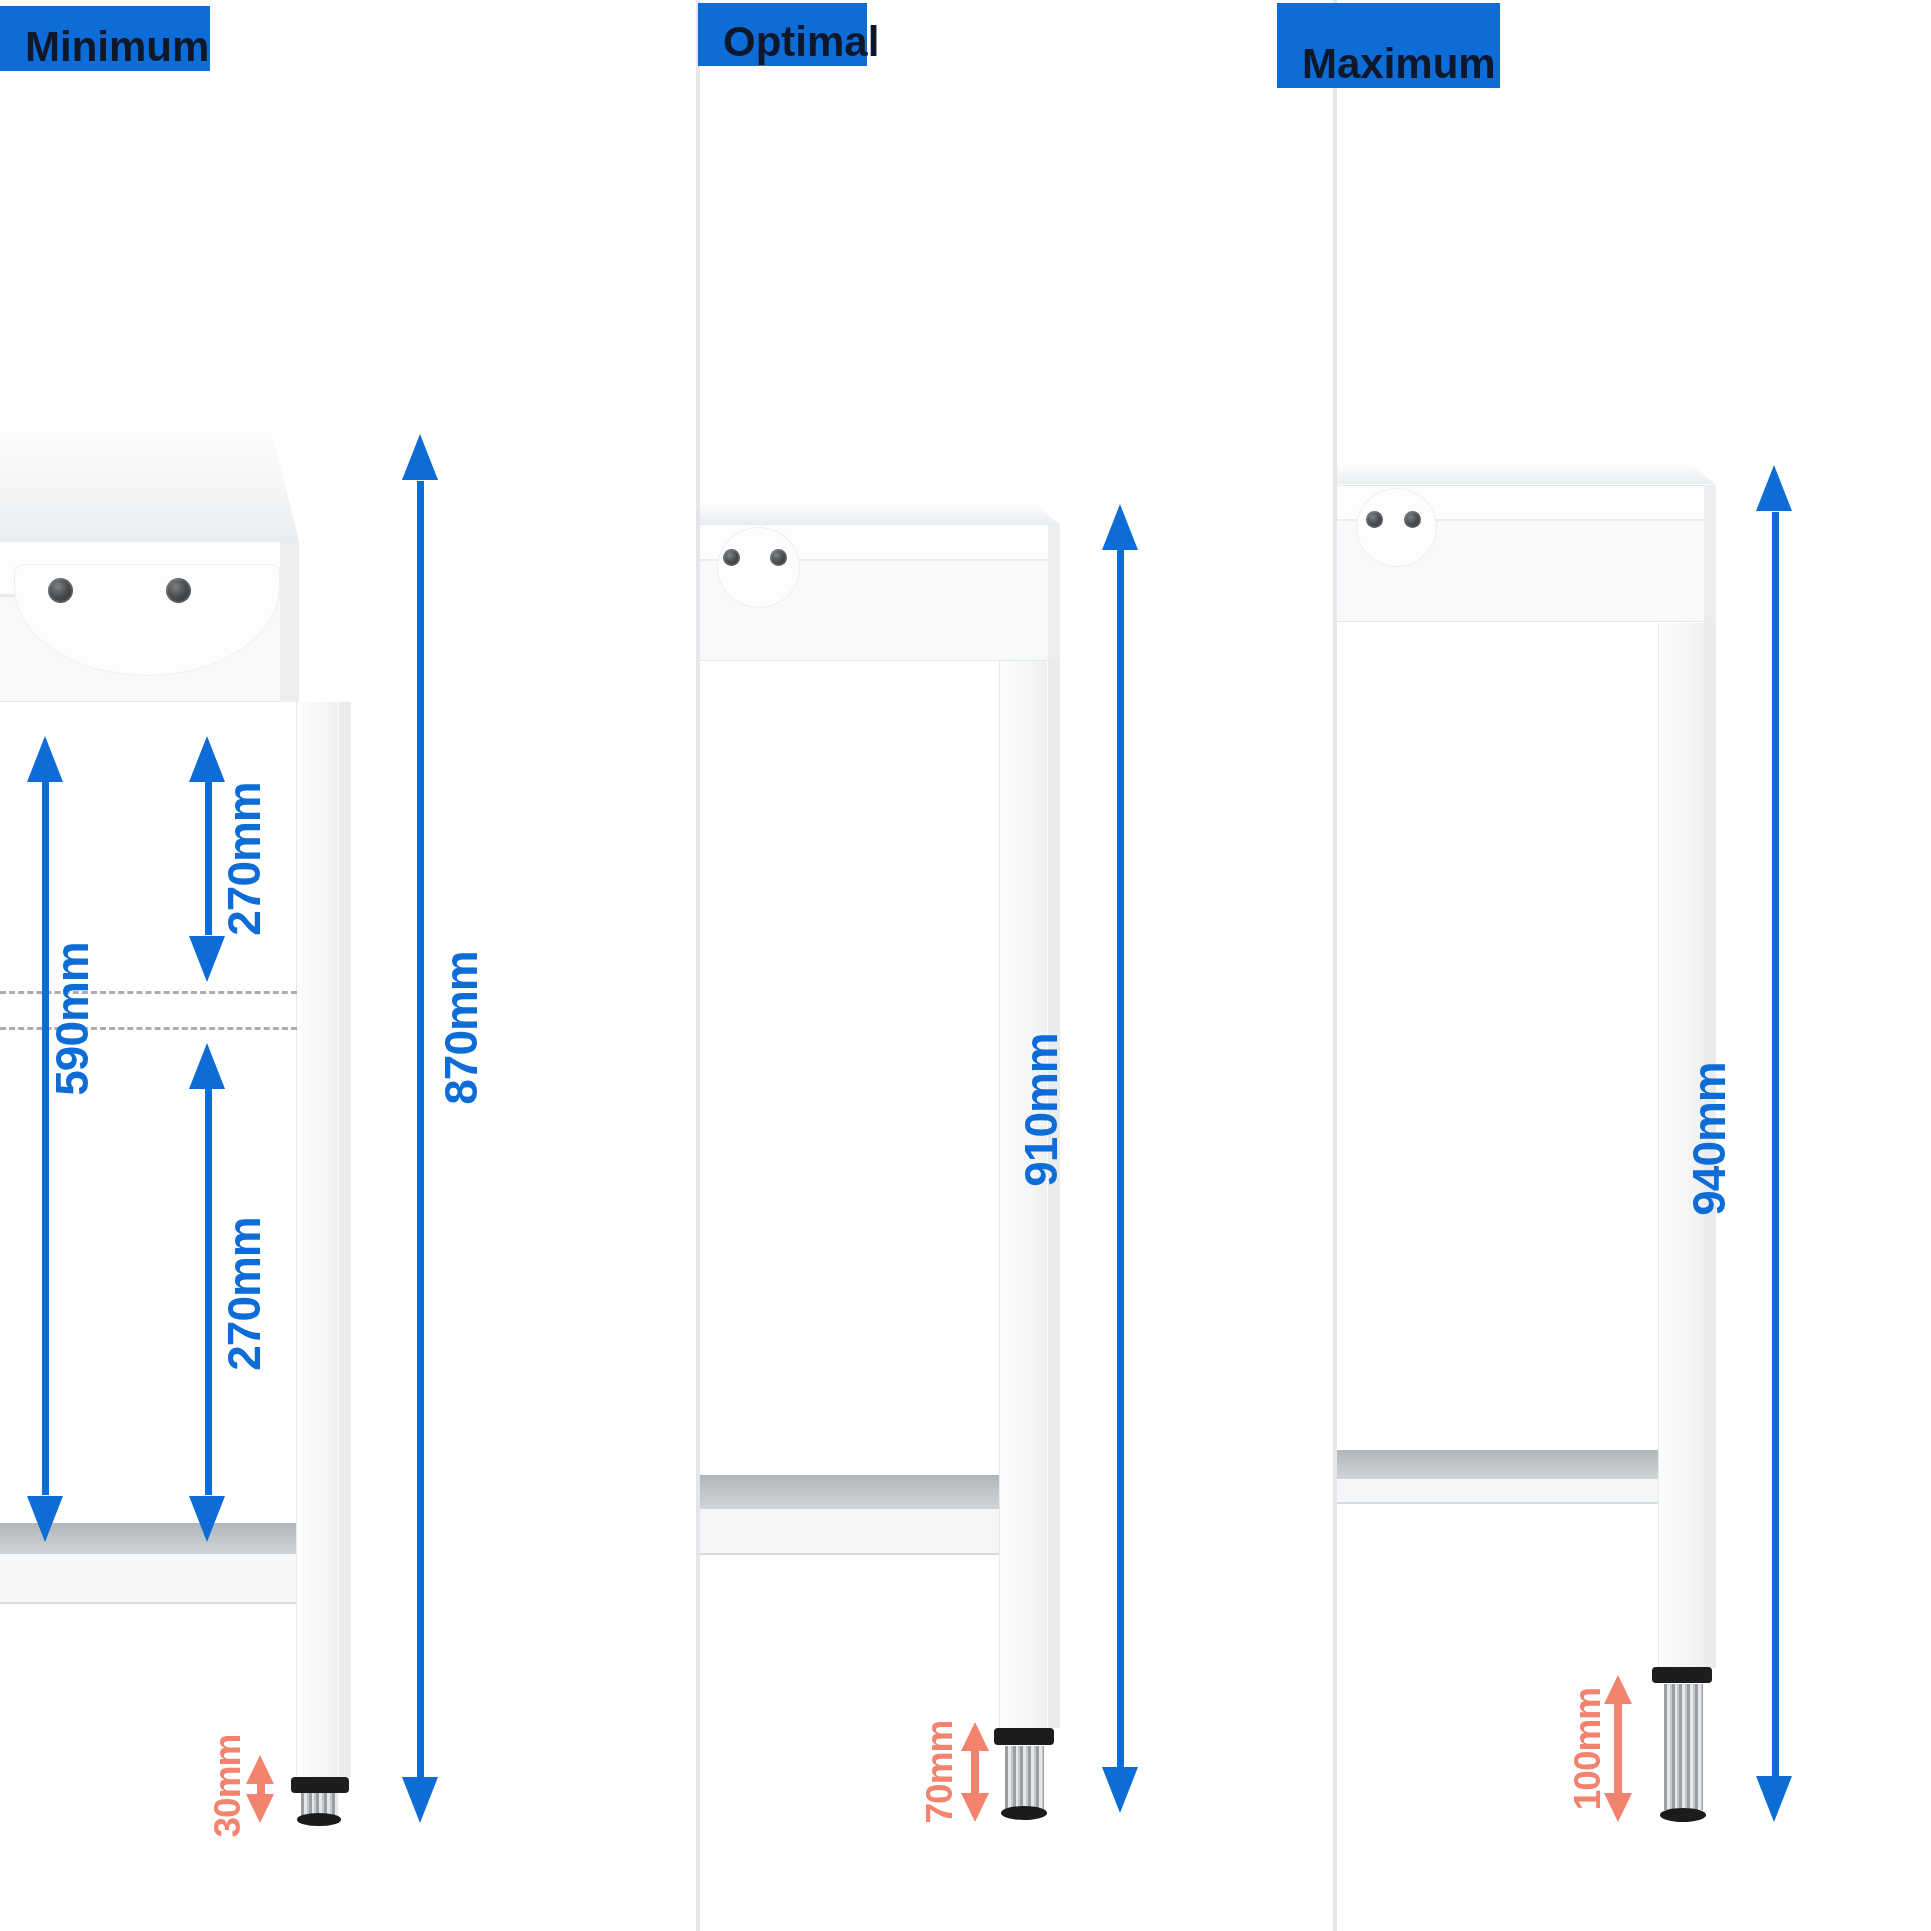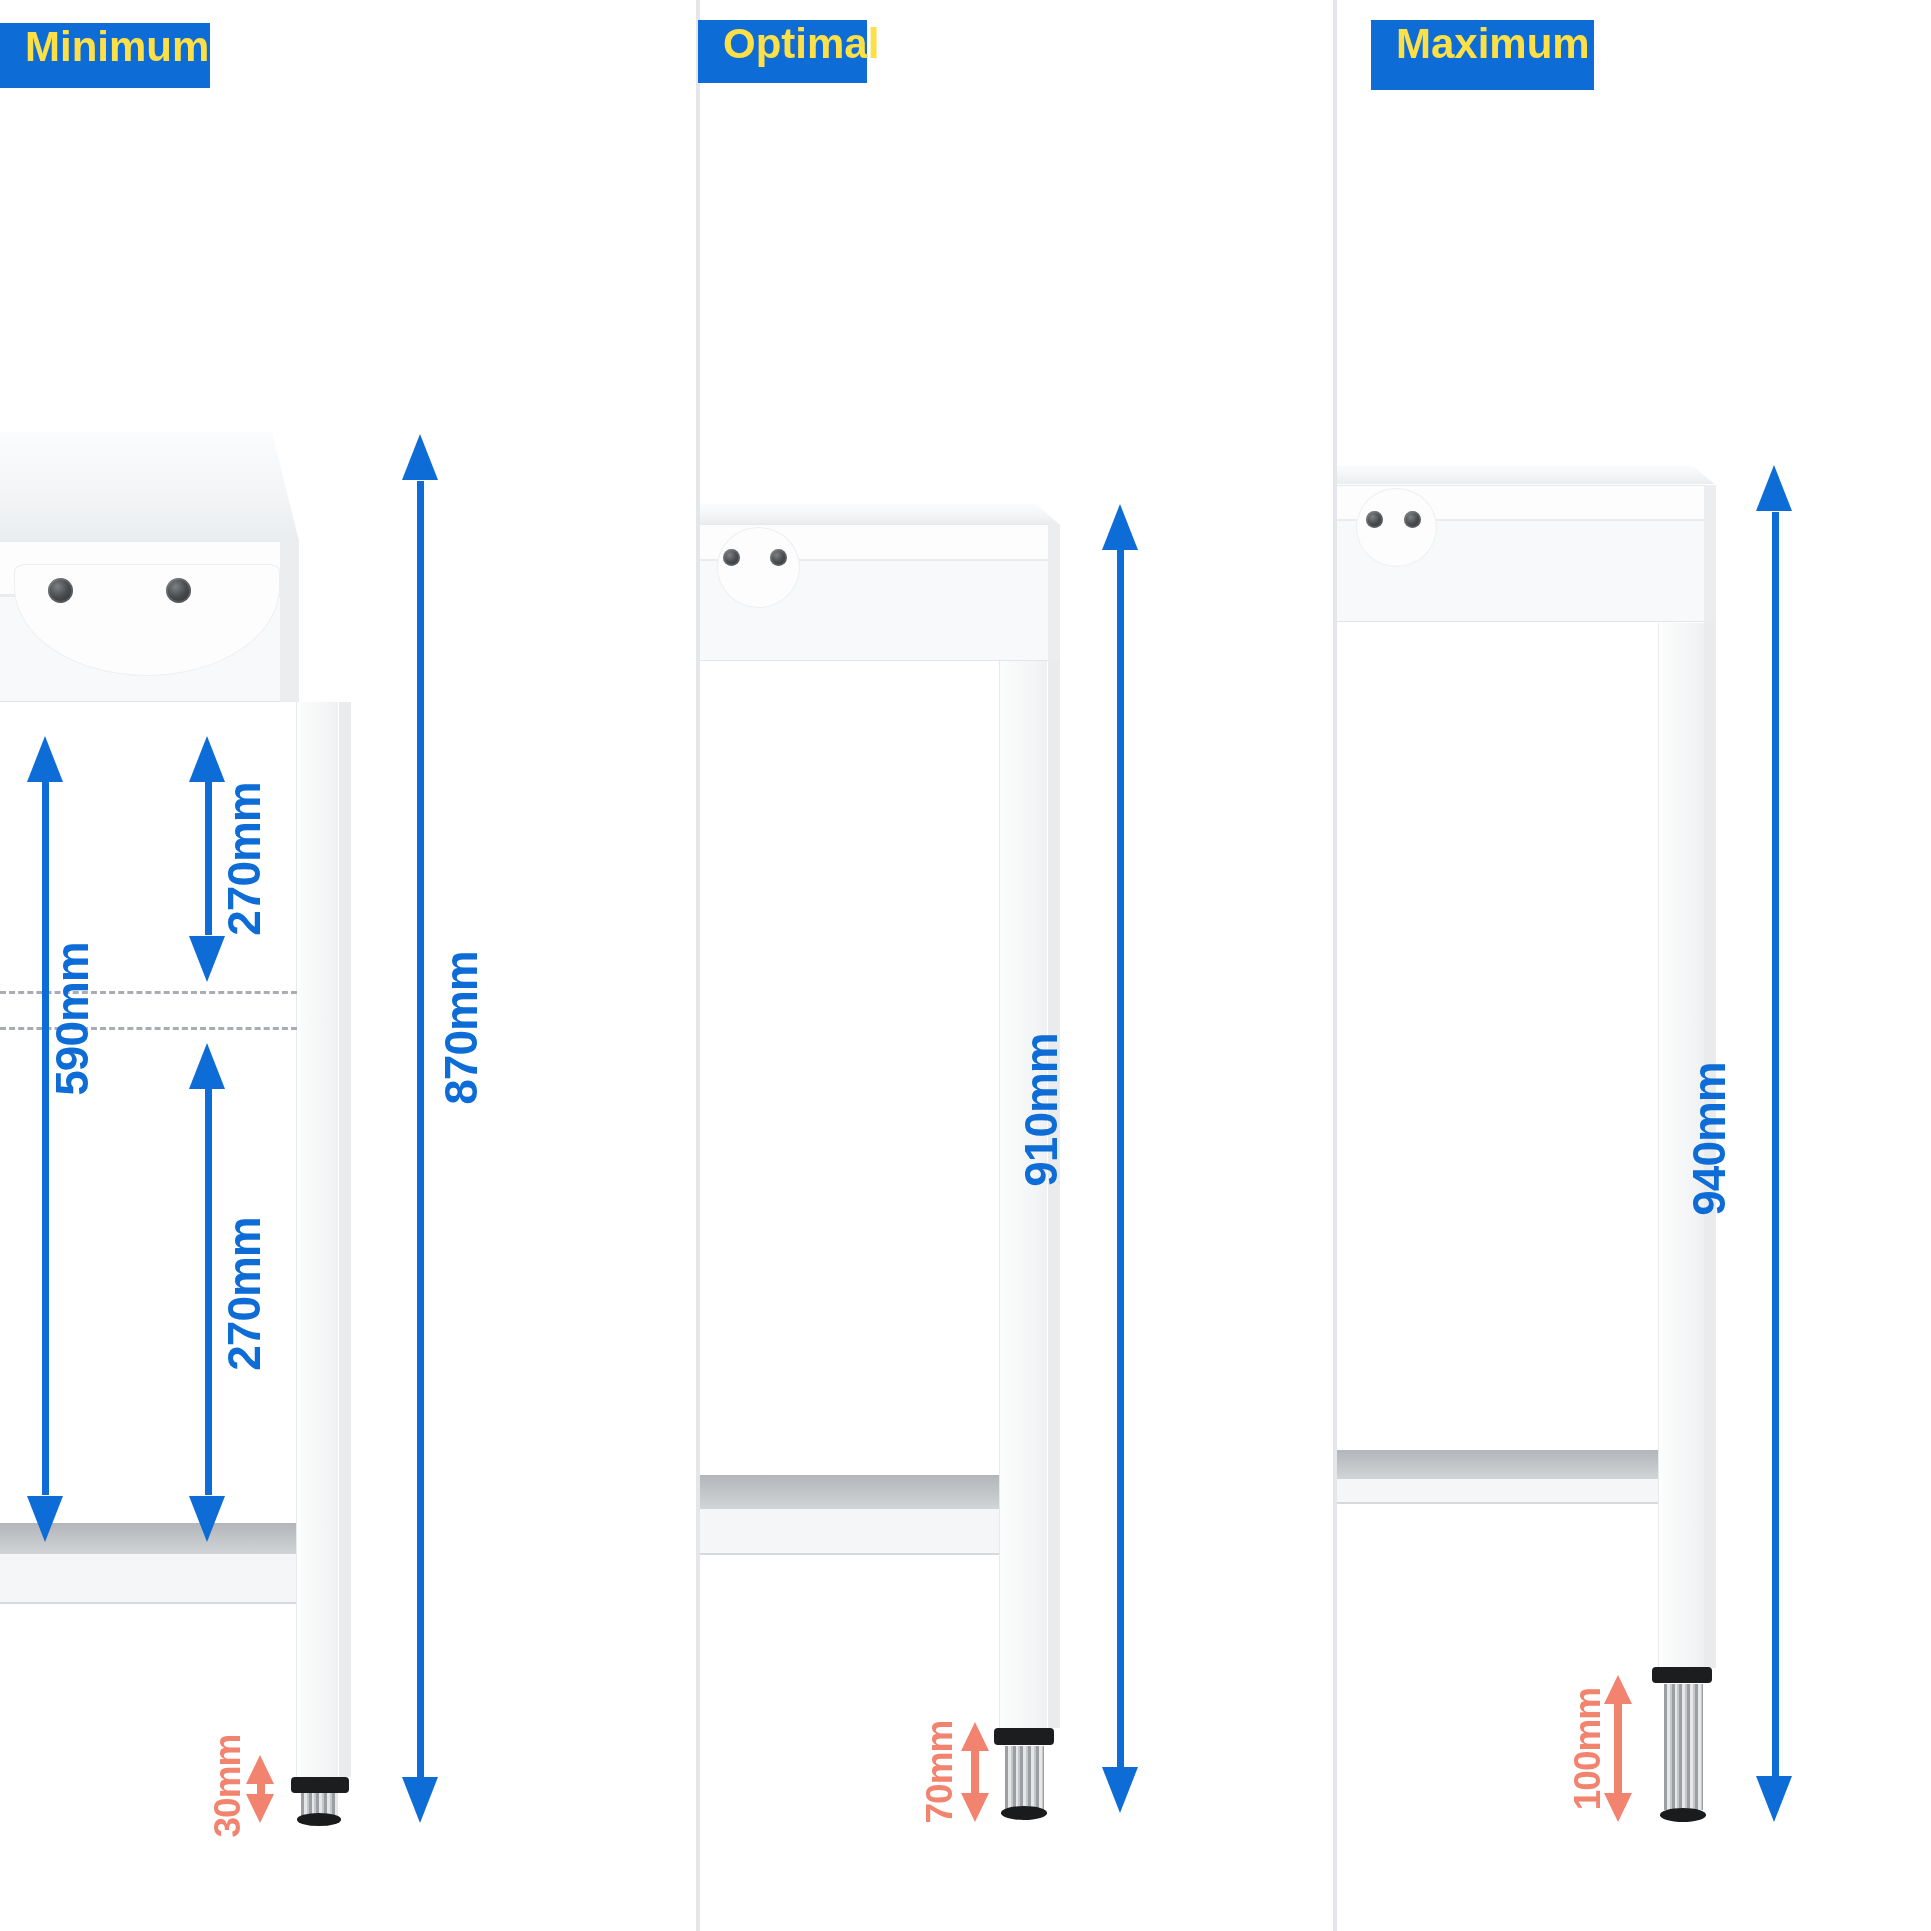--- a/index.html
+++ b/index.html
@@ -4,26 +4,26 @@
 <style>
   html,body{margin:0;padding:0;background:#ffffff;}
   #stage{position:relative;width:1931px;height:1931px;background:#ffffff;overflow:hidden;
          font-family:"Liberation Sans",sans-serif;}
   :root{--blue:#0d6cd6;--salmon:#f2836e;}
 
   .divider{position:absolute;top:0;width:3.9px;height:1931px;background:#e4e6e9;z-index:1;}
   #divider-1{left:721;left:696px;}
   #divider-2{left:1333px;}
 
-  .title-box{position:absolute;background:var(--blue);color:#fde047;font-weight:bold;
-             font-size:42px;display:flex;align-items:flex-start;padding-left:25px;box-sizing:border-box;
-             letter-spacing:0px;z-index:6;margin-top:17px;}
+  .title-box{position:absolute;background:var(--blue);color:#0f172a;font-weight:bold;
+             font-size:42px;display:flex;align-items:flex-end;padding-left:25px;box-sizing:border-box;
+             letter-spacing:0px;z-index:6;}
   #title-1{left:0;top:5.8px;width:210px;height:65px;}
   #title-2{left:698px;top:2.9px;width:169px;height:63px;}
-  #title-3{left:1371px;top:2.9px;width:223px;height:70px;}
+  #title-3{left:1277px;top:2.9px;width:223px;height:85px;}
 
   .part{position:absolute;z-index:2;}
   .ttop{background:linear-gradient(180deg,#fbfcfd 0%,#f2f4f6 60%,#eaedef 100%);
         clip-path:polygon(0 0, calc(100% - 23px) 0, 100% 100%, 0 100%);}
   .tfront{background:#fdfdfe;border-top:1px solid #e7eaec;}
   .tside{background:#ebedef;}
   .seam{background:#e9ebed;}
   .apron{background:#f8f9fa;border-bottom:1.9px solid #e3e6e9;box-sizing:border-box;}
   .bracket{background:#fdfdfe;border:1.9px solid #eceff1;box-sizing:border-box;z-index:3;}
   .screw{position:absolute;border-radius:50%;z-index:4;

